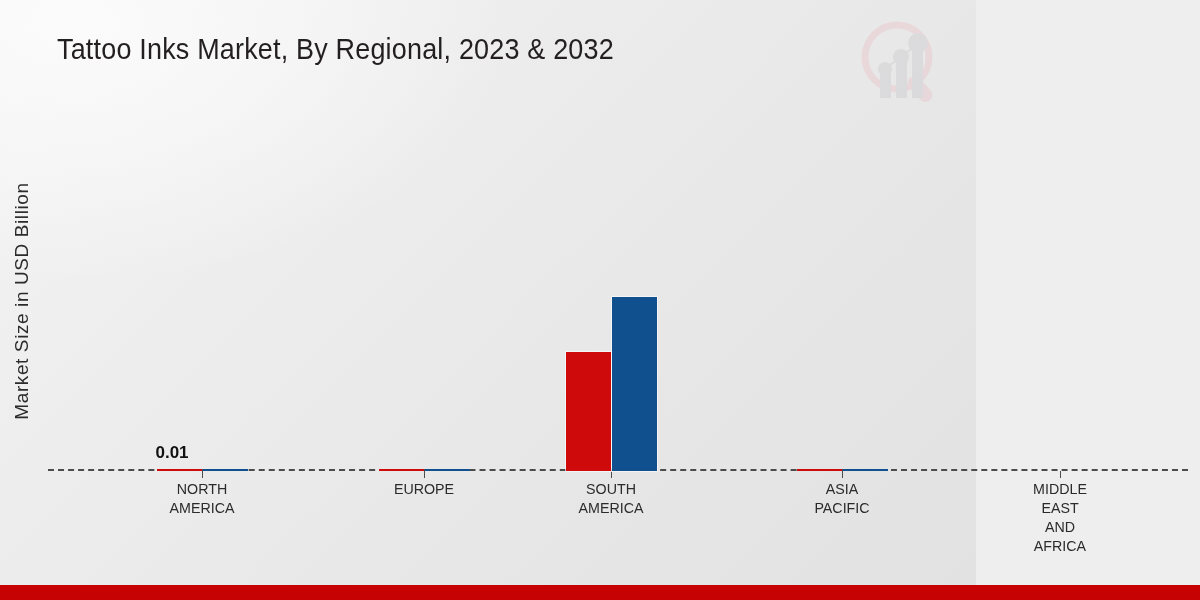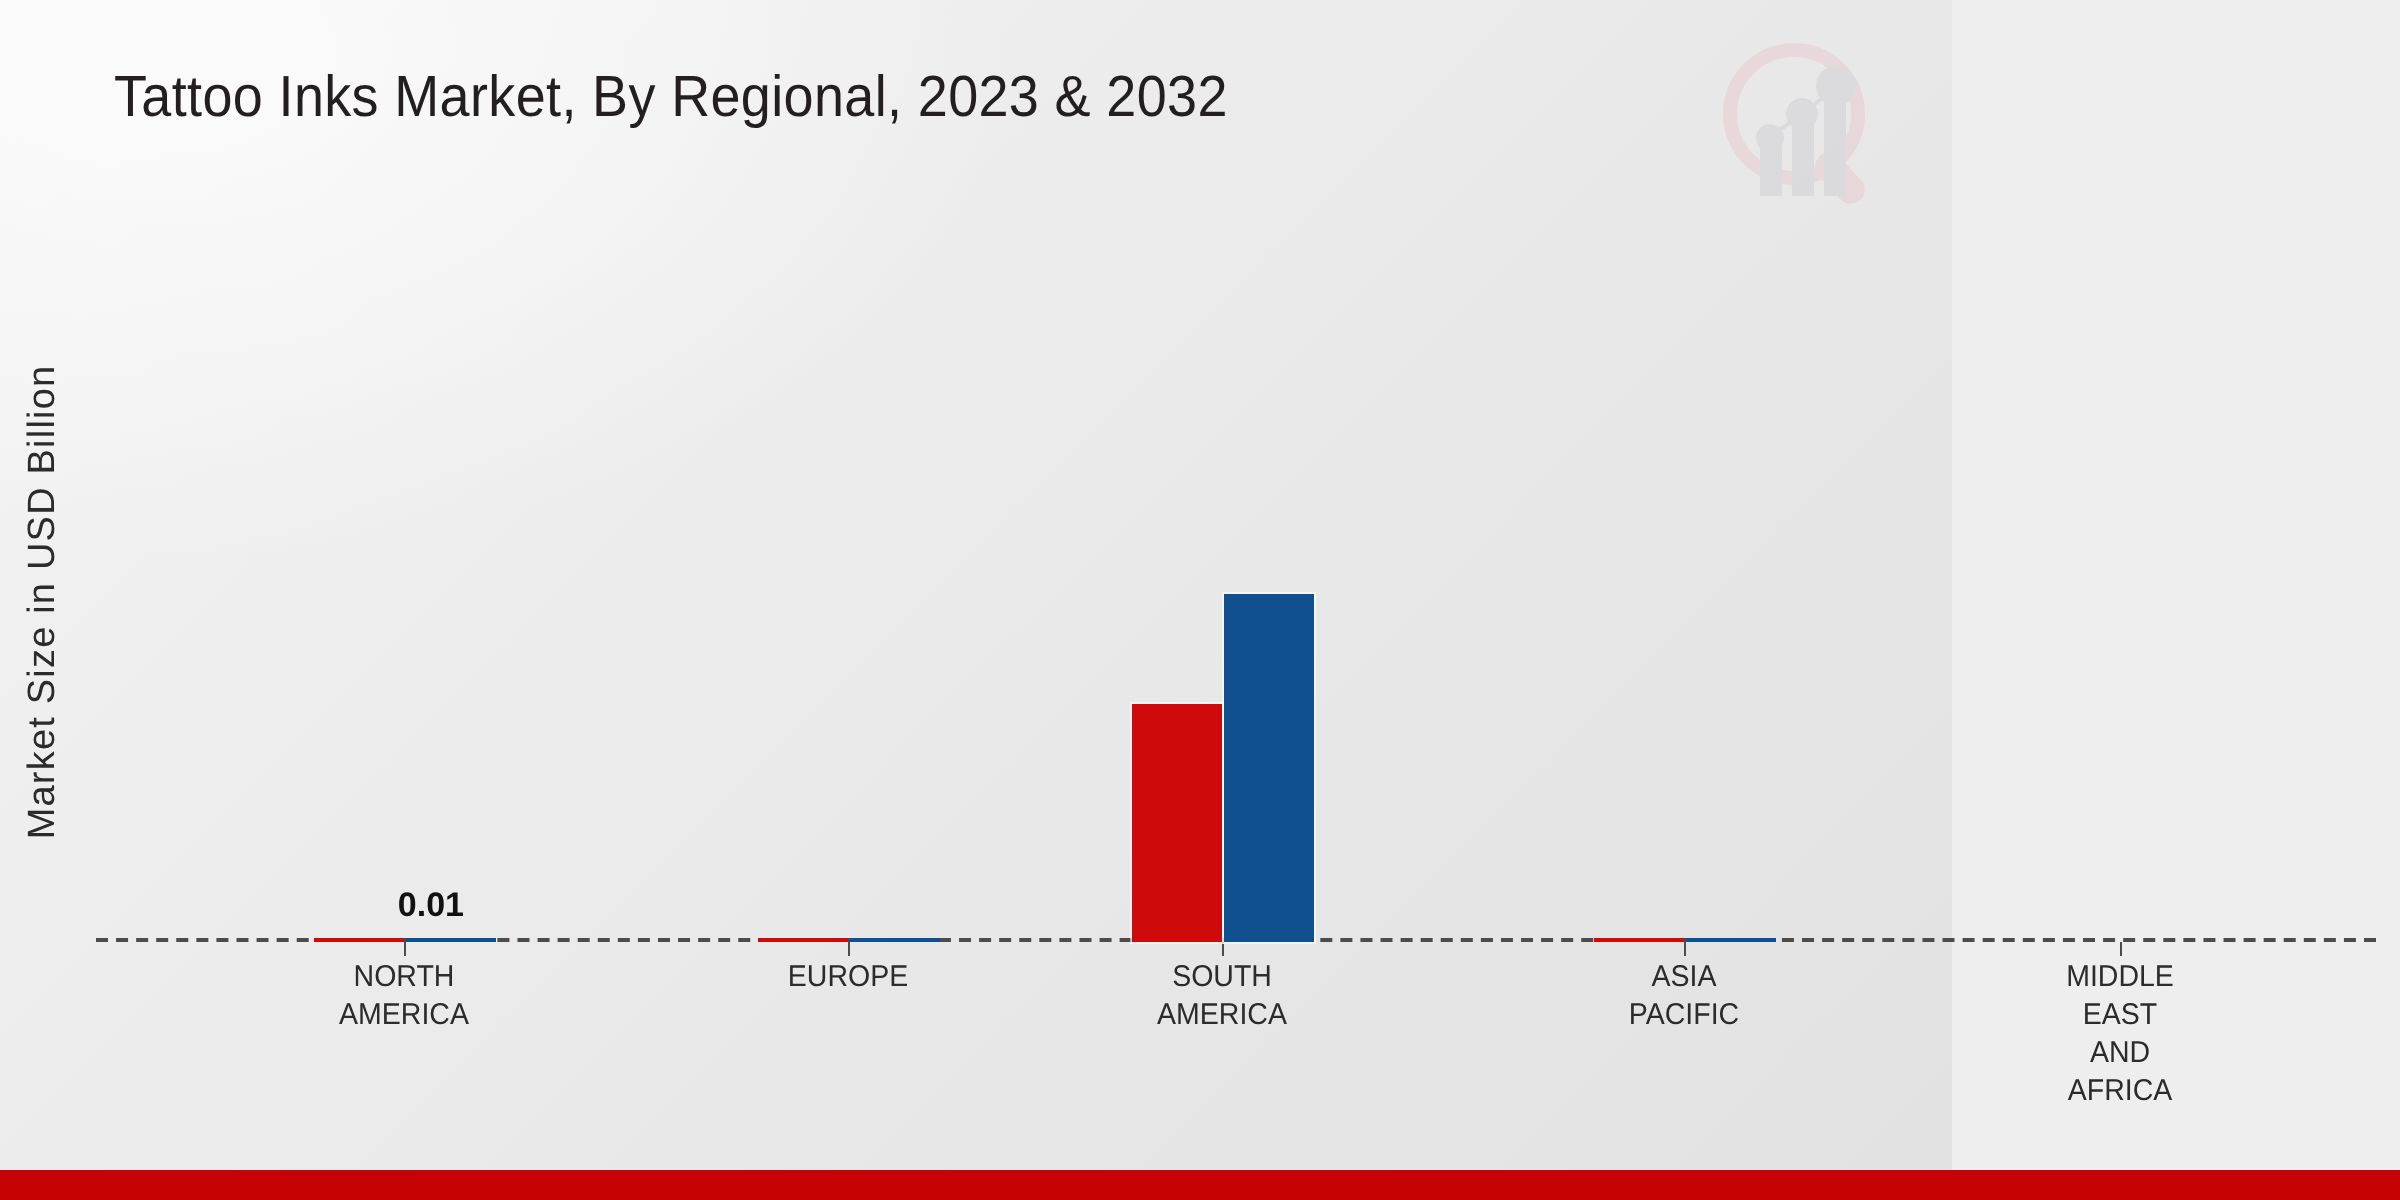--- a/index.html
+++ b/index.html
@@ -169,17 +169,17 @@
         <span>PACIFIC</span>
       </div>
       <div class="cat-label" style="left: 980px; width: 160px;">
         <span>MIDDLE</span>
         <span>EAST</span>
         <span>AND</span>
         <span>AFRICA</span>
       </div>
     </div>
   <div id="vlabels">
-      <div class="value-label" style="left: 112px; width: 120px; text-align: right; top: 443px;">0.01</div>
+      <div class="value-label" style="left: 112px; width: 120px; text-align: center; top: 443px;">0.01</div>
     </div>
 
   <div id="footer" style="background: rgb(199, 2, 2);"></div>
 </div>
 
 </body></html>

